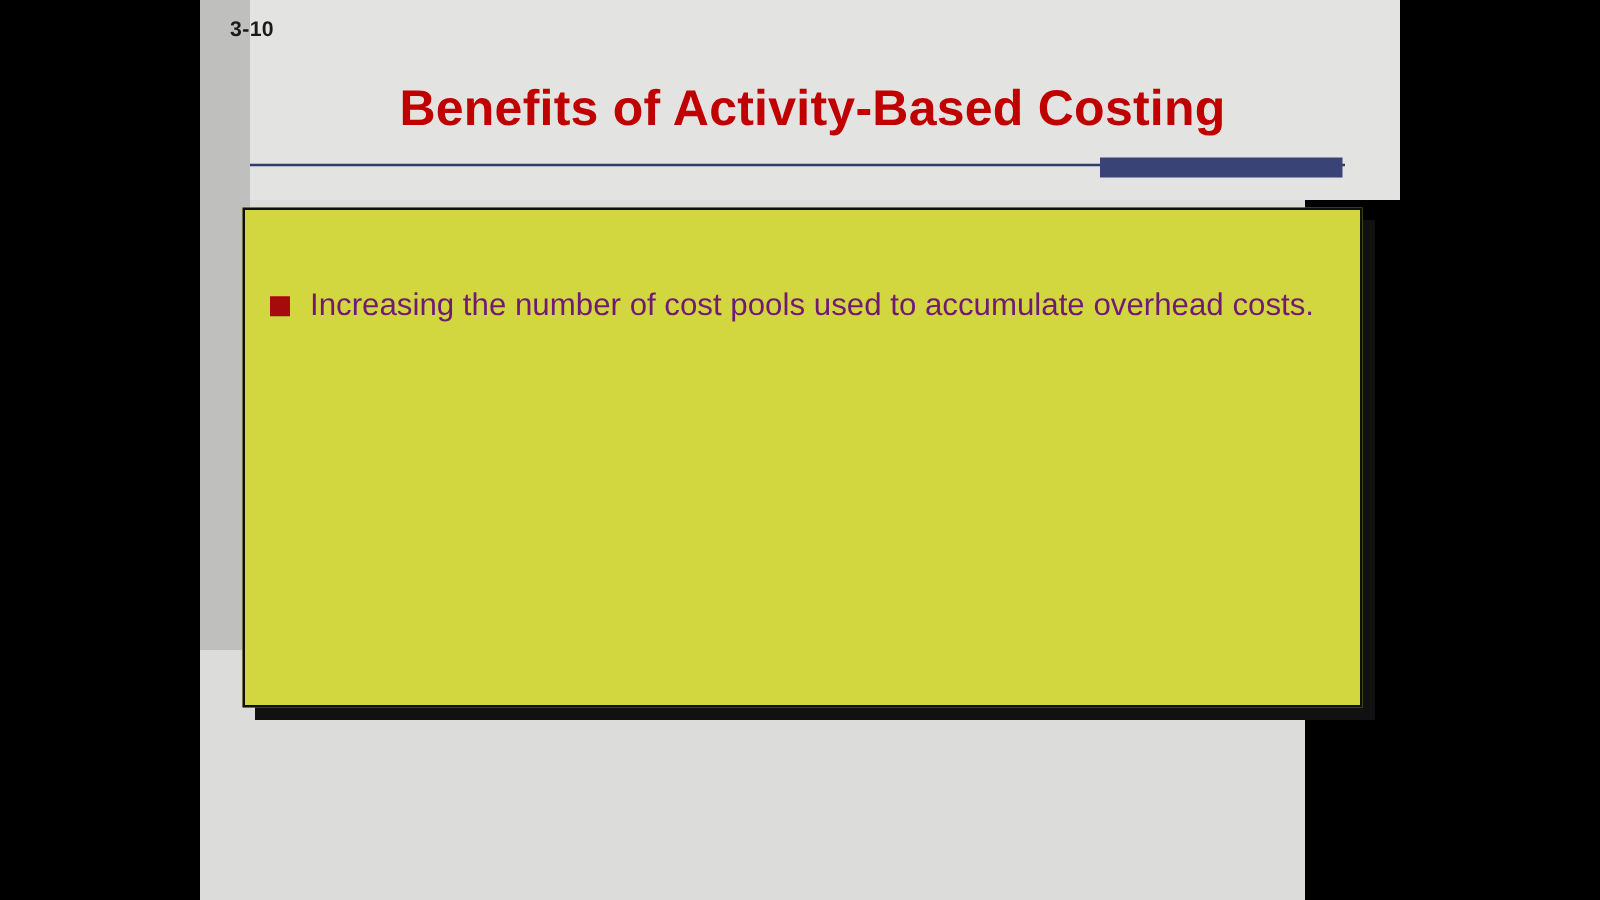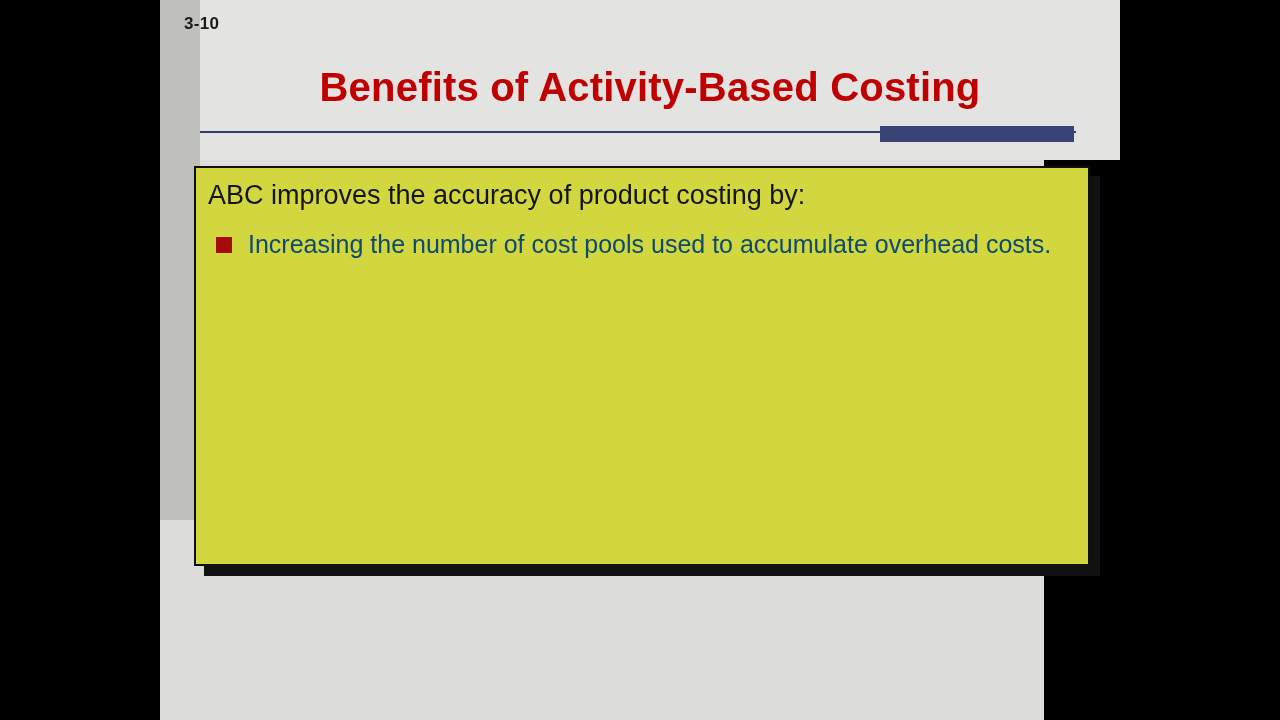--- a/index.html
+++ b/index.html
@@ -135,21 +135,21 @@
     width: 16px;
     height: 16px;
     background: #a50b0b;
     margin: 11px 16px 0 8px;
   }
 
   .bullet-text {
     flex: 1 1 auto;
     font-size: 25px;
     line-height: 1.5;
-    color: #0c4a6e;
+    color: #701a75;
   }
 </style>
 </head>
 <body>
 
 <div class="slide-stage">
 
   <div class="left-grey-band"></div>
   <div class="title-panel"></div>
 
@@ -157,21 +157,20 @@
 
   <div class="slide-title">Benefits of Activity-Based Costing</div>
 
   <div class="title-rule"></div>
   <div class="title-rule-block"></div>
 
   <div class="content-shadow"></div>
 
   <div class="content-box">
 
-    <div class="lead-line">ABC improves the accuracy of product costing by:</div>
 
     <div class="bullet-list">
 
       <div class="bullet-item">
         <span class="bullet-marker"></span>
         <span class="bullet-text">Increasing the number of cost pools used to accumulate overhead costs.</span>
       </div>
 
 
 

